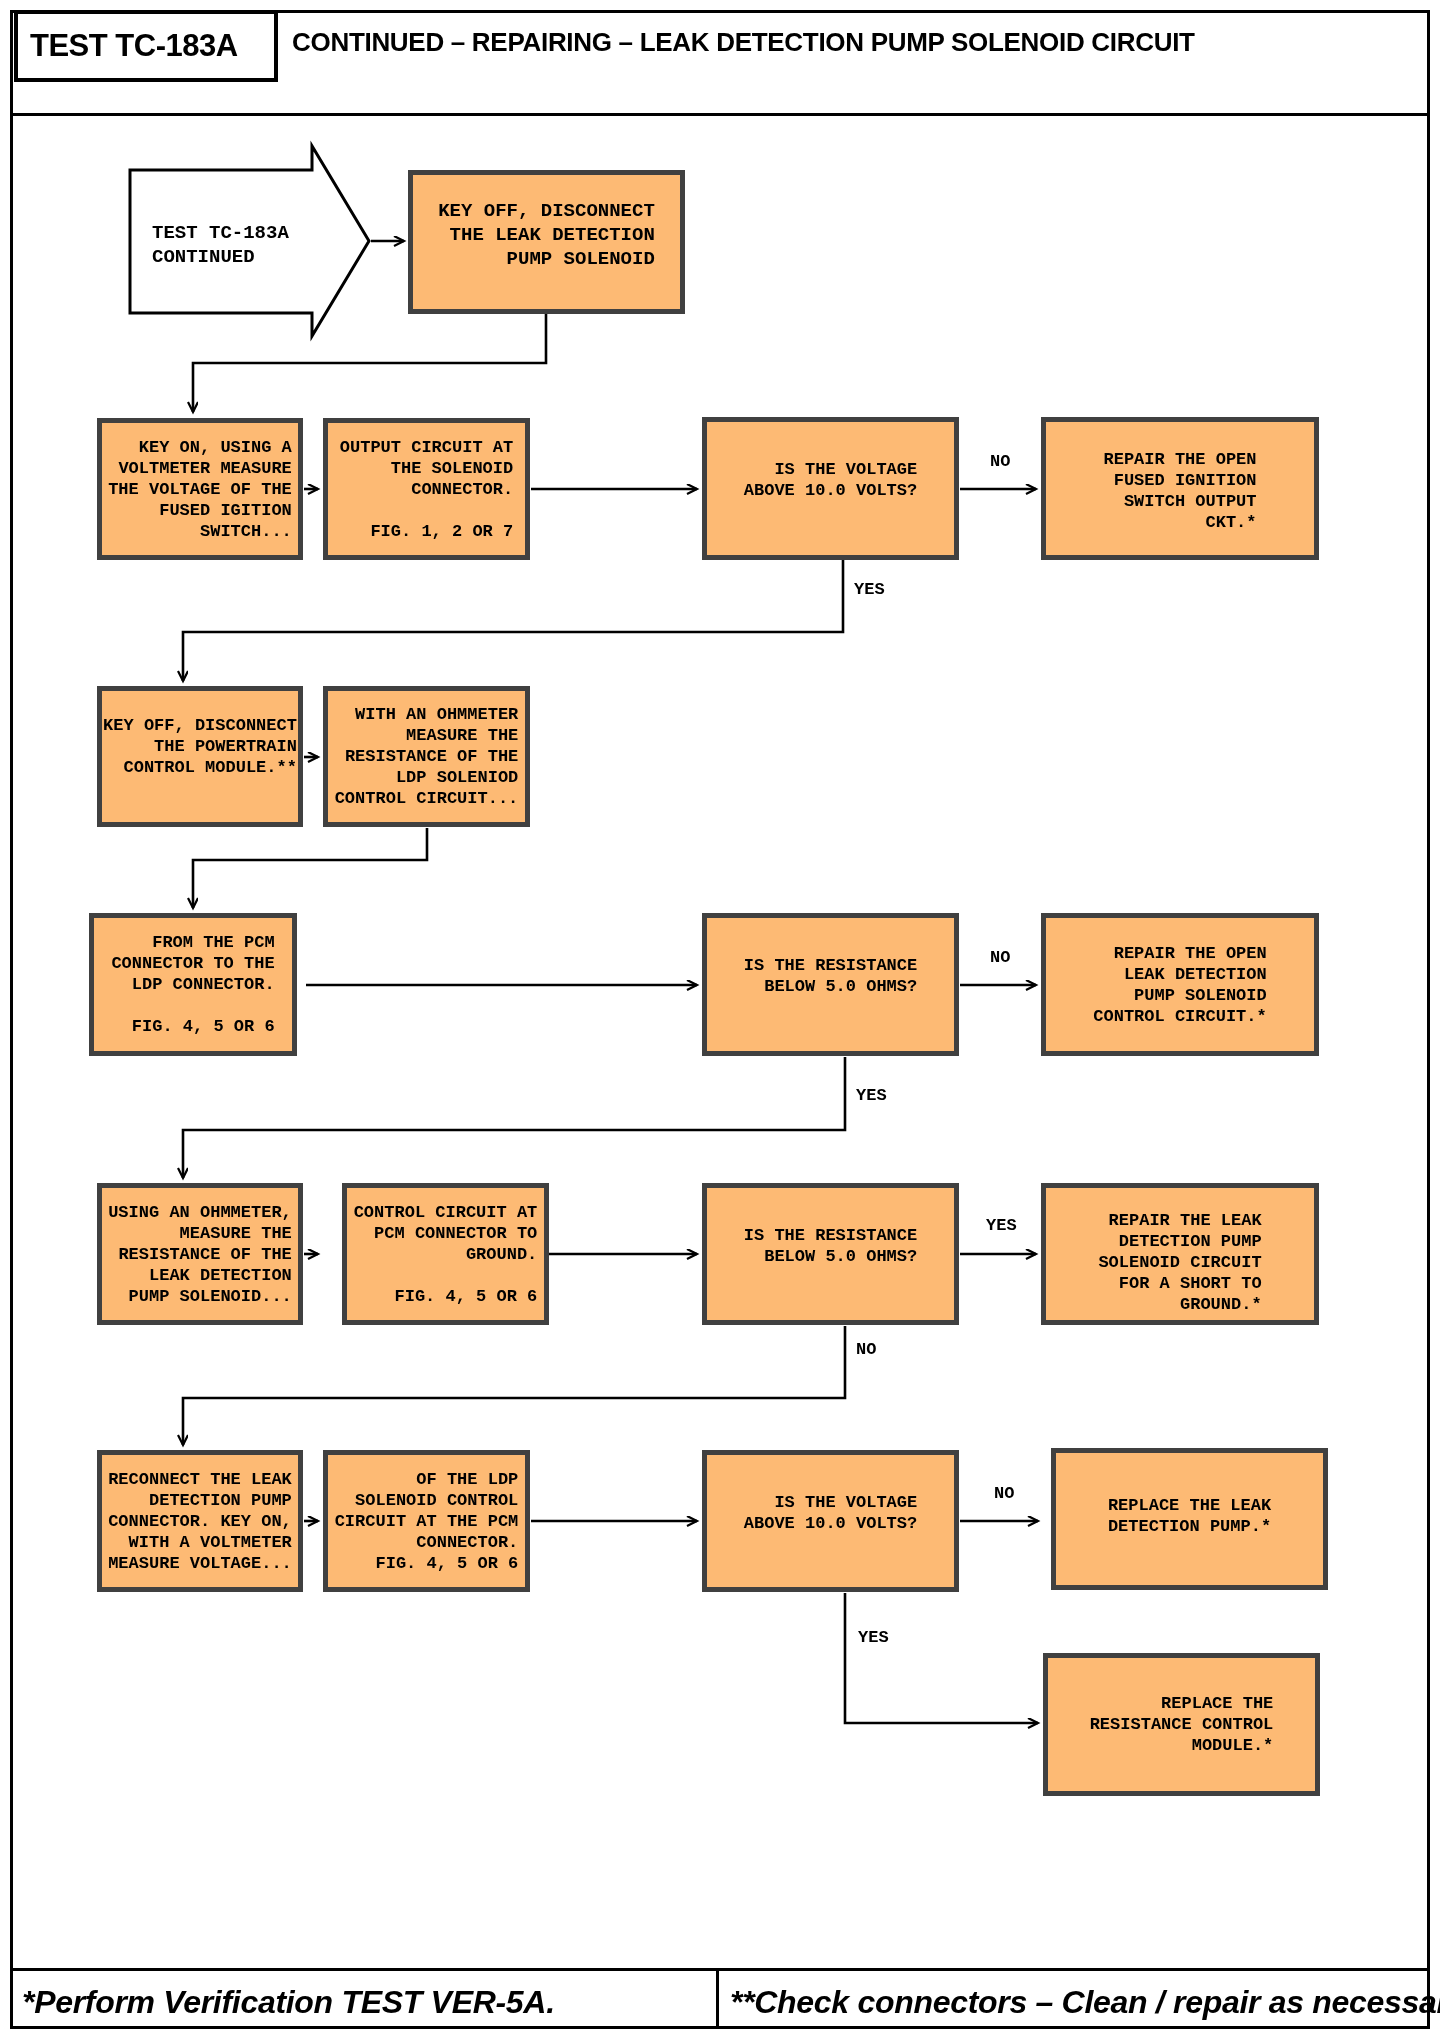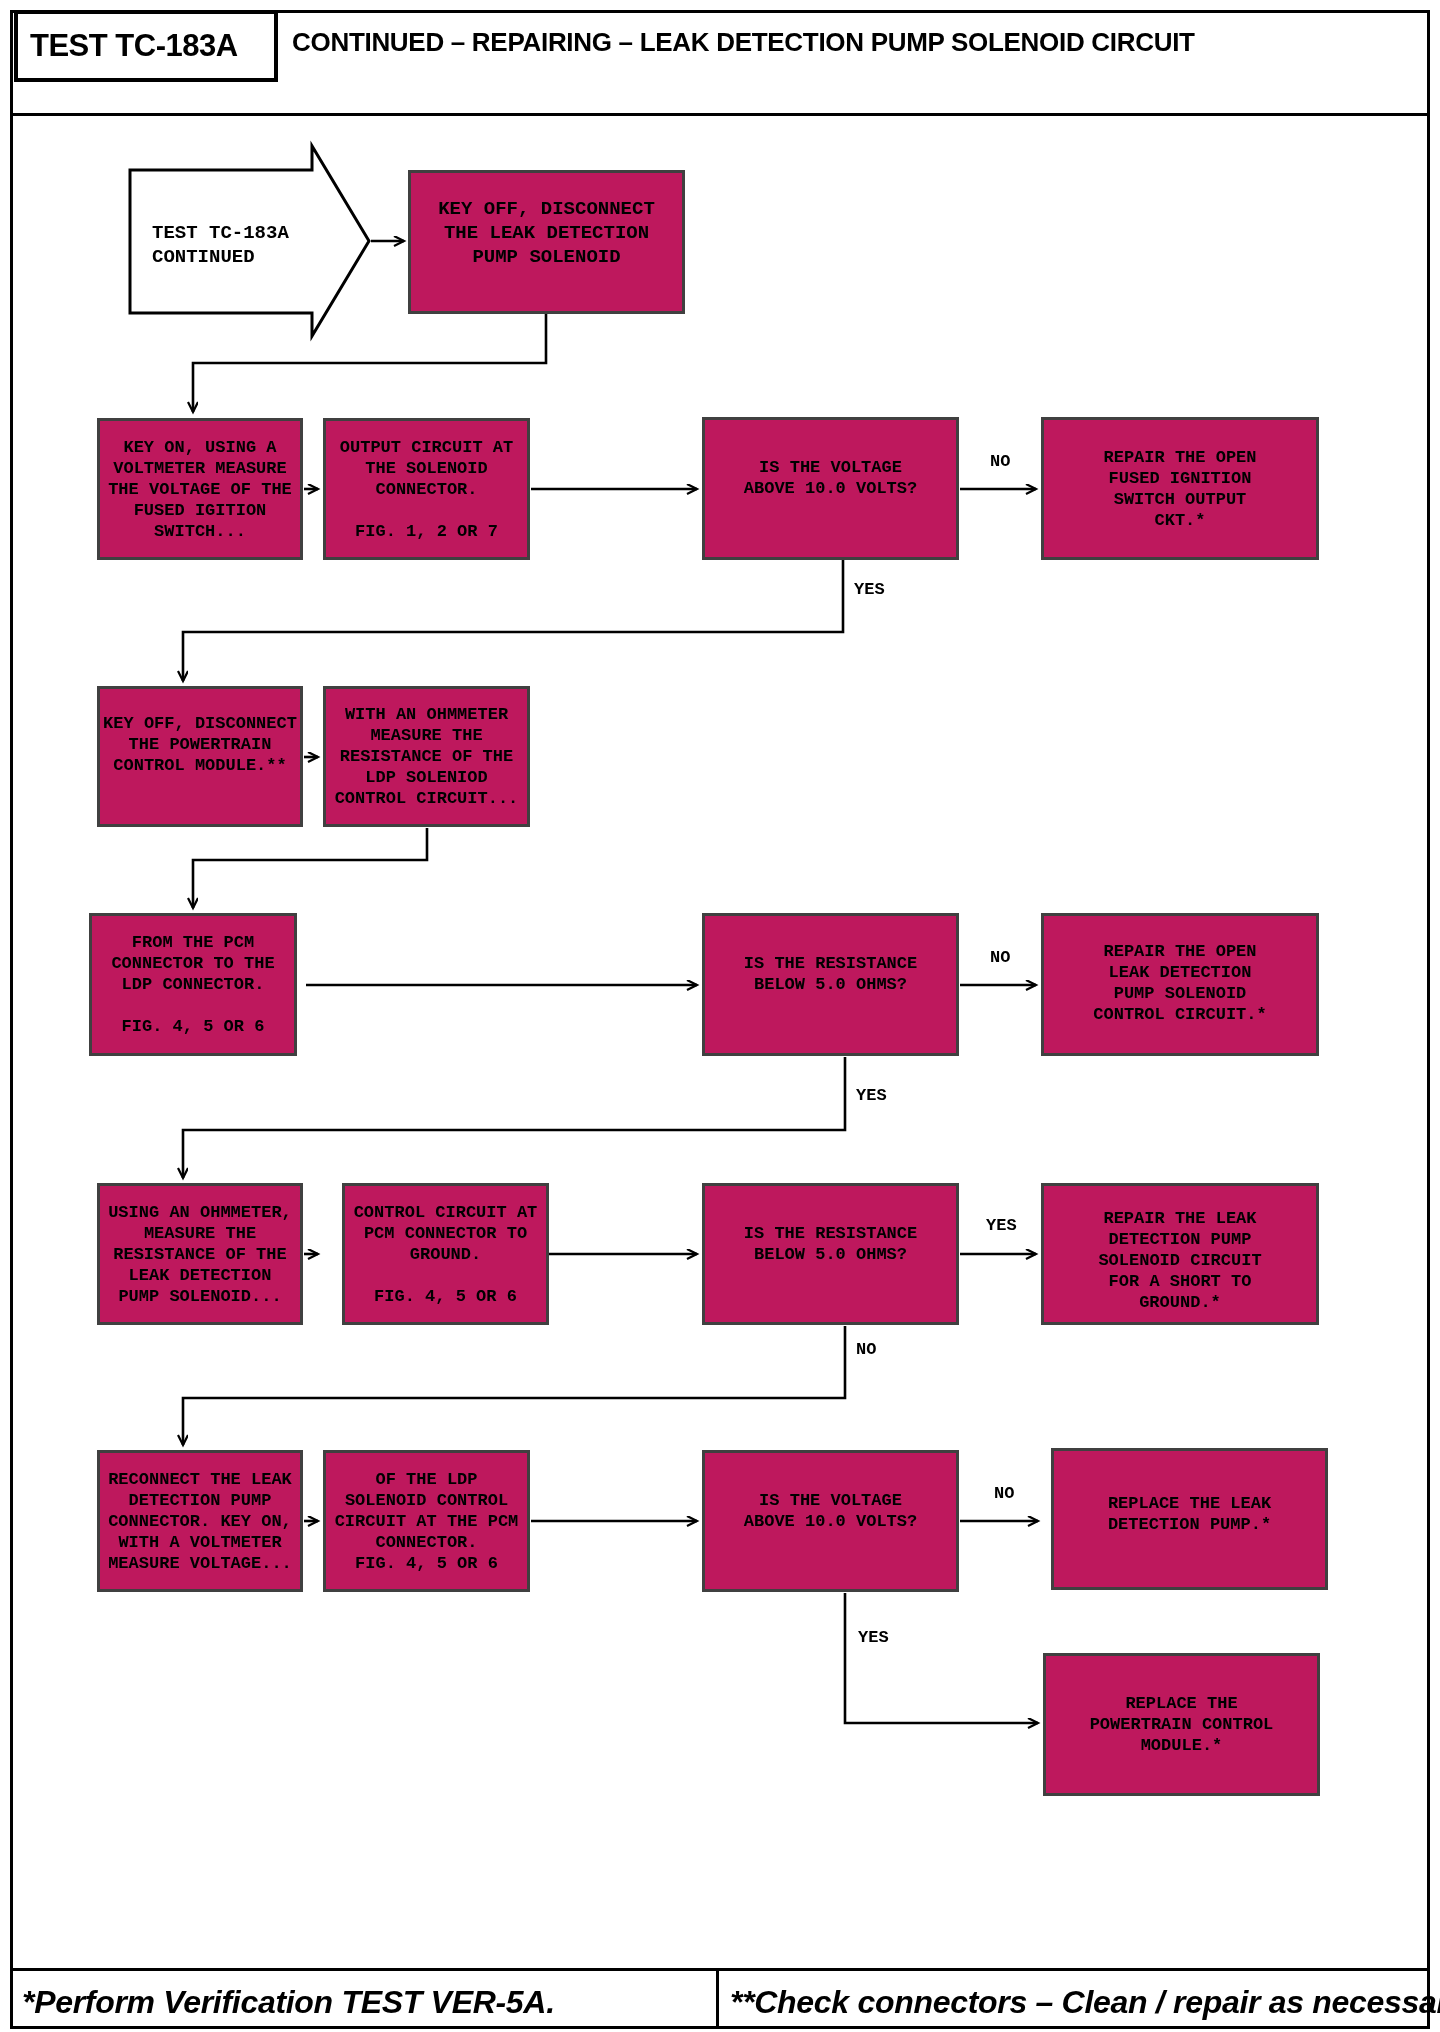--- a/index.html
+++ b/index.html
@@ -18,23 +18,23 @@
     padding-left:12px; box-sizing:content-box;
     font-family:"Liberation Sans", sans-serif; font-weight:bold; font-size:31px;
     letter-spacing:-0.5px;
   }
   .page-title {
     position:absolute; left:292px; top:27px;
     font-family:"Liberation Sans", sans-serif; font-weight:bold; font-size:26px;
     letter-spacing:-0.3px; white-space:nowrap;
   }
   .node {
-    position:absolute; border:3px solid #404040; background:#be185d;
+    position:absolute; border:5px solid #404040; background:#fdba74;
     display:flex; align-items:center; justify-content:center;
-    text-align:center; white-space:pre-line;
+    text-align:right; white-space:pre-line;
     font-weight:bold; font-size:17px; line-height:21px;
     box-sizing:border-box;
   }
   .node.top { align-items:flex-start; }
   .start-text {
     position:absolute; font-weight:bold; font-size:19px; line-height:24px;
     white-space:pre-line; text-align:left;
   }
   .edge-label {
     position:absolute; font-weight:bold; font-size:17px; line-height:20px;
@@ -164,21 +164,21 @@
 SOLENOID CONTROL
 CIRCUIT AT THE PCM
 CONNECTOR.
 FIG. 4, 5 OR 6</div>
   <div class="node top" style="left:702px; top:1450px; width:257px; height:142px; padding-top:37px;">IS THE VOLTAGE
 ABOVE 10.0 VOLTS?</div>
   <div class="node top" style="left:1043px; top:1448px; width:277px; height:142px; padding-top:42px;margin-left:8px;">REPLACE THE LEAK
 DETECTION PUMP.*</div>
 
   <div class="node" style="left:1043px; top:1653px; width:277px; height:143px;">REPLACE THE
-POWERTRAIN CONTROL
+RESISTANCE CONTROL
 MODULE.*</div>
 
   <div class="edge-label" style="left:988px; top:452px;">NO</div>
   <div class="edge-label" style="left:852px; top:580px;">YES</div>
   <div class="edge-label" style="left:988px; top:948px;">NO</div>
   <div class="edge-label" style="left:854px; top:1086px;">YES</div>
   <div class="edge-label" style="left:984px; top:1216px;">YES</div>
   <div class="edge-label" style="left:854px; top:1340px;">NO</div>
   <div class="edge-label" style="left:992px; top:1484px;">NO</div>
   <div class="edge-label" style="left:856px; top:1628px;">YES</div>

